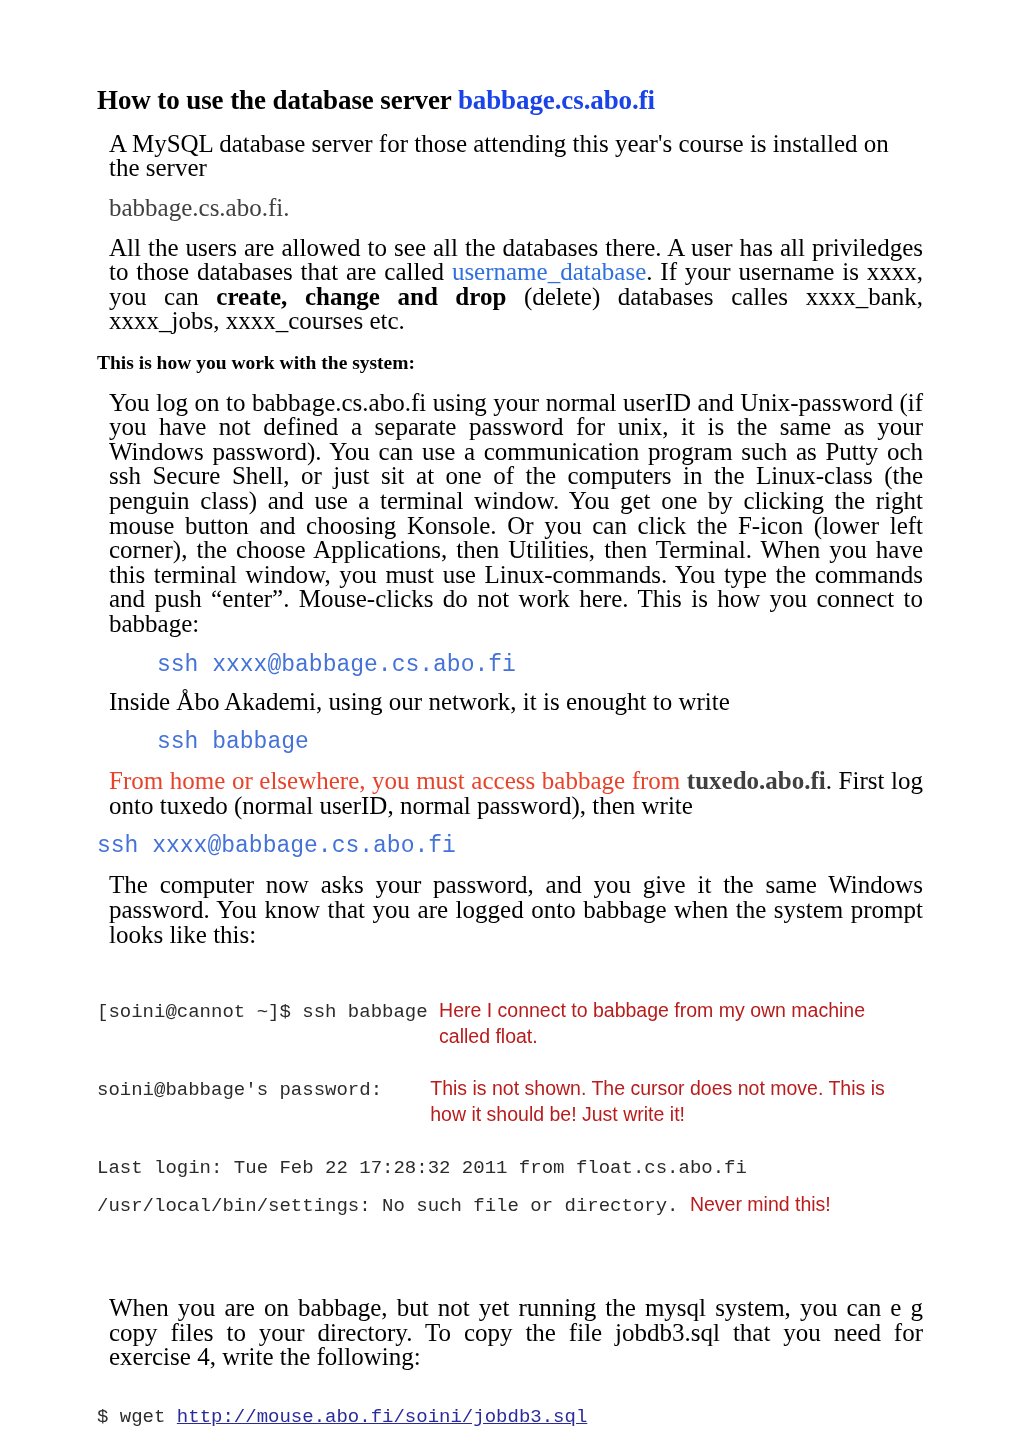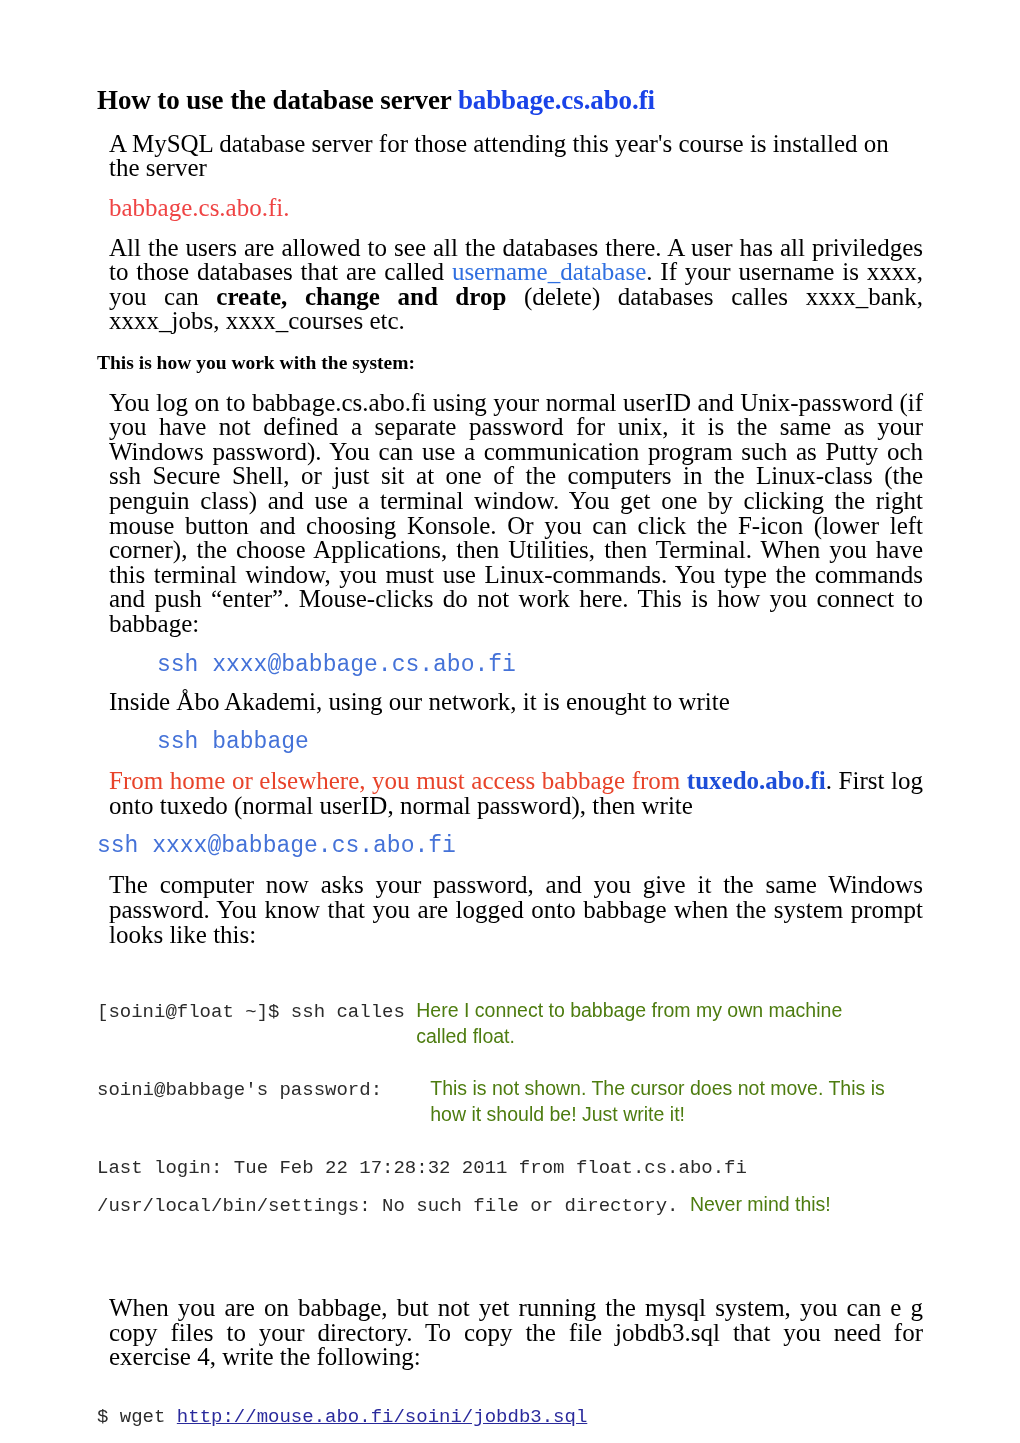--- a/index.html
+++ b/index.html
@@ -43,35 +43,35 @@
     font-size: 25px;
     line-height: 24.6px;
     margin: 15px 0 0 12px;
     text-align: justify;
     text-justify: inter-word;
   }
   p.para.nojust { text-align: left; }
 
   p.para-tight { margin-top: 13px; }
 
-  .link-blue { color: #ef4444; }
+  .link-blue { color: #404040; }
   .link-blue2 { color: #2f6fe0; }
   b.bold { font-weight: bold; }
 
   p.bold-line {
     font-size: 19.5px;
     line-height: 24.6px;
     font-weight: bold;
     margin: 17px 0 0 0;
   }
 
   p.red {
     color: #e8432a;
   }
-  p.red b { color: #1d4ed8; font-weight: bold; }
+  p.red b { color: #404040; font-weight: bold; }
 
   
   .code {
     font-family: "Liberation Mono", "DejaVu Sans Mono", monospace;
     font-size: 23px;
     line-height: 24px;
     color: #4472d8;
     margin: 16px 0 0 0;
     white-space: pre;
   }
@@ -91,21 +91,21 @@
     white-space: pre;
     margin: 0 0 8px 0;
     min-height: 30px;
   }
   .tline .mono { font-family: "Liberation Mono", "DejaVu Sans Mono", monospace; }
 
   .note {
     font-family: "Liberation Sans", "DejaVu Sans", sans-serif;
     font-size: 19.5px;
     line-height: 26px;
-    color: #4d7c0f;
+    color: #b91c1c;
     white-space: normal;
     display: inline-block;
     vertical-align: top;
   }
   .note.w1 { width: 460px; }
   .note.w2 { width: 470px; text-indent: 0; }
   .note.w3 { width: 200px; }
   .note.w4 { width: 575px; }
 
   .note-ind { padding-left: 14px; }
@@ -154,21 +154,21 @@
     <p class="code indent">ssh babbage</p>
 
     <p class="para red"><span>From home or elsewhere, you must access babbage from </span><b>tuxedo.abo.fi</b><span style="color:#000000">. First log onto tuxedo (normal userID, normal password), then write</span></p>
 
     <p class="code noindent">ssh xxxx@babbage.cs.abo.fi</p>
 
     <p class="para">The computer now asks your password, and you give it the same Windows password. You know that you are logged onto babbage when the system prompt looks like this:</p>
 
     <div class="terminal">
 
-      <div class="tline"><span class="mono">[soini@float ~]$ ssh calles </span><span class="note w1">Here I connect to babbage from my own machine called float.</span></div>
+      <div class="tline"><span class="mono">[soini@cannot ~]$ ssh babbage </span><span class="note w1">Here I connect to babbage from my own machine called float.</span></div>
 
       <div class="gap-sm"></div>
 
       <div class="tline"><span class="mono">soini@babbage's password:   </span><span class="note w2 note-ind">This is not shown. The cursor does not move. This is how it should be! Just write it!</span></div>
 
       <div class="gap-sm"></div>
 
       <div class="tline"><span class="mono">Last login: Tue Feb 22 17:28:32 2011 from float.cs.abo.fi</span></div>
 
       <div class="tline"><span class="mono">/usr/local/bin/settings: No such file or directory. </span><span class="note w3">Never mind this!</span></div>

